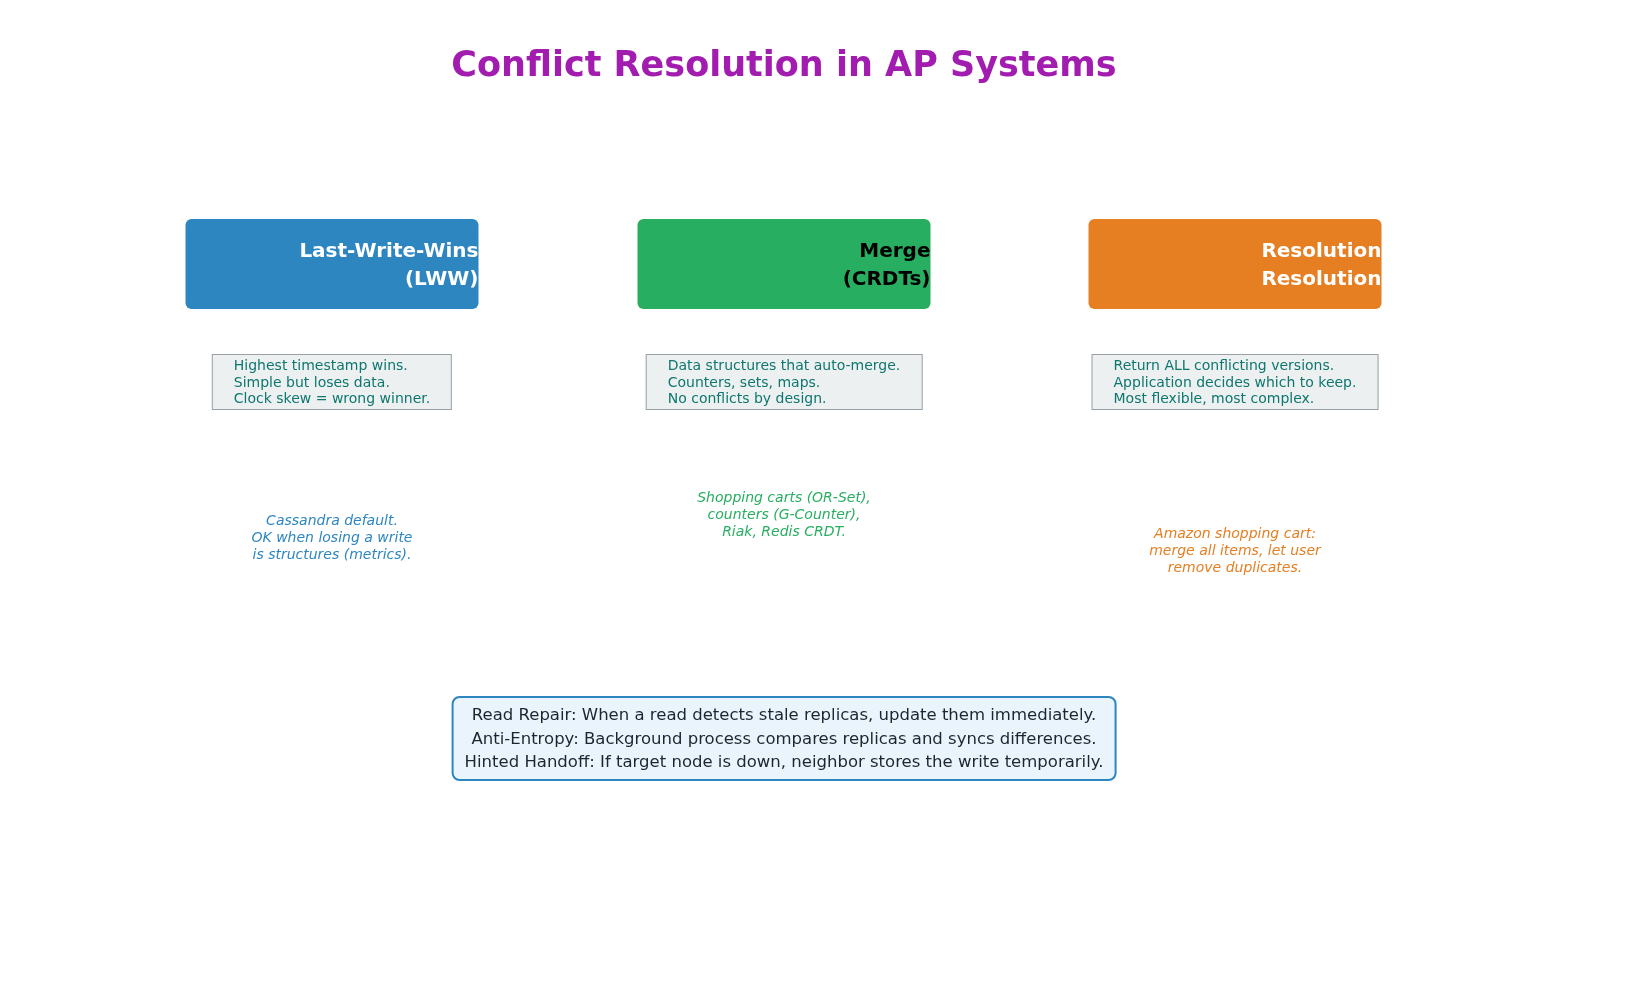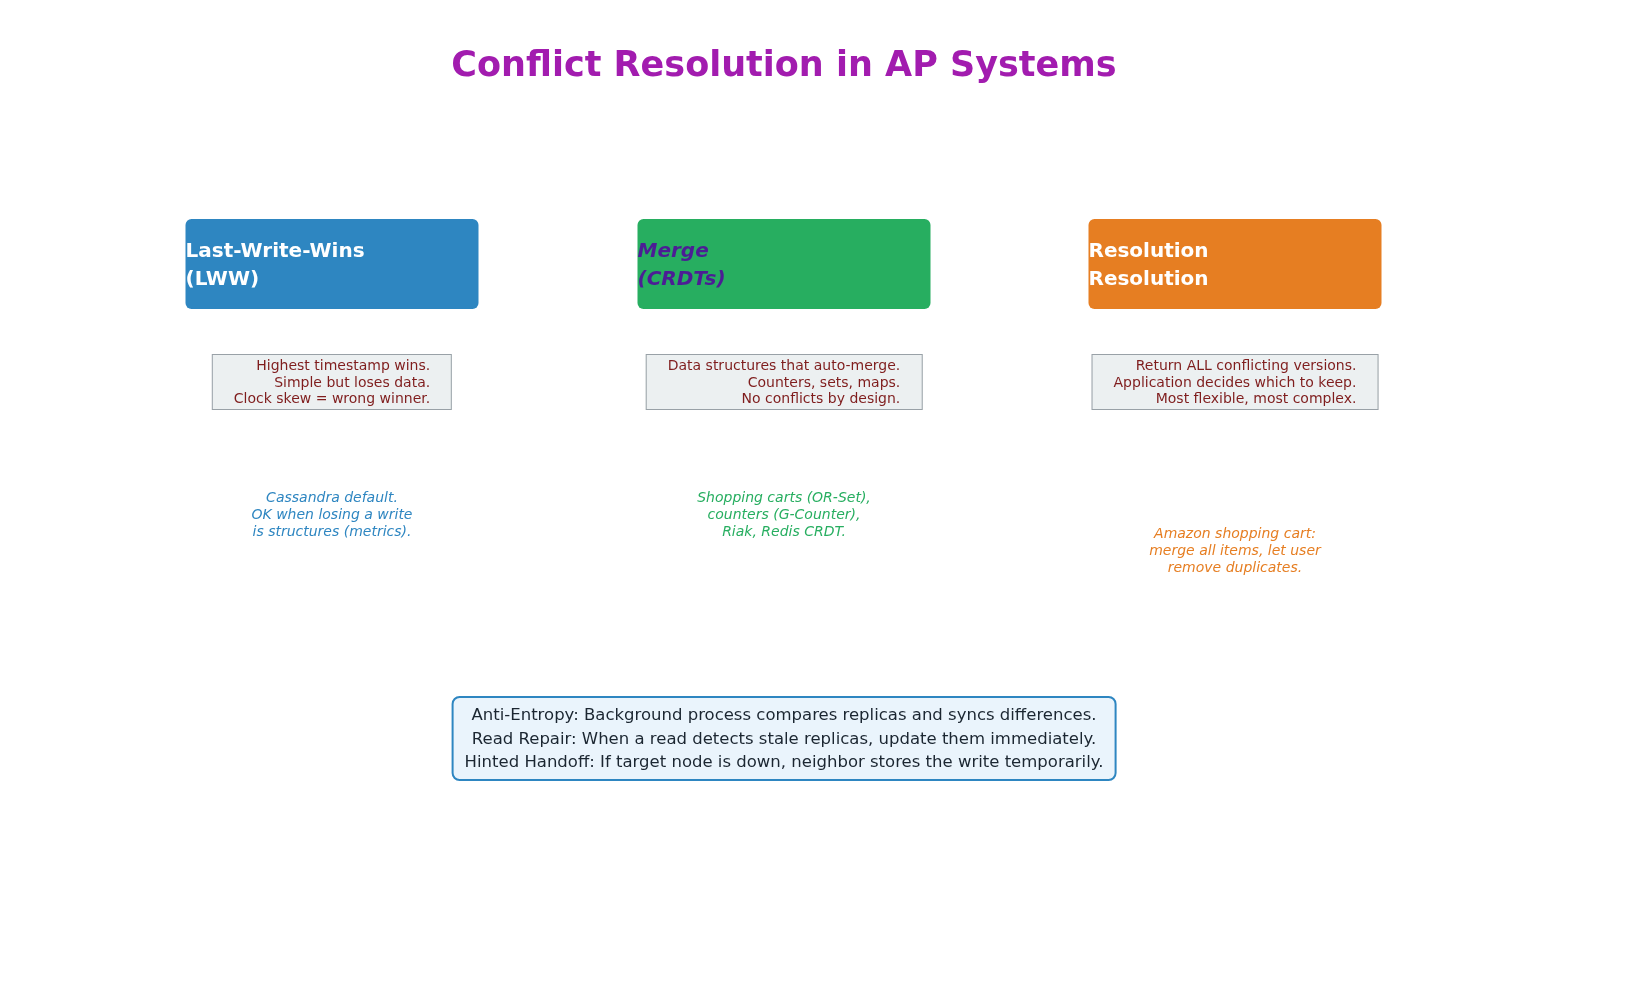--- a/index.html
+++ b/index.html
@@ -39,39 +39,39 @@
   .header-box {
     position: absolute;
     top: 219px;
     left: 50%;
     transform: translateX(-50%);
     width: 293px;
     height: 90px;
     border-radius: 6px;
     display: flex;
     flex-direction: column;
-    align-items: flex-start;
+    align-items: flex-end;
     justify-content: center;
     font-size: 20px;
     font-weight: bold;
     line-height: 28px;
     text-align: center;
   }
   .desc-box {
     position: absolute;
     top: 354px;
     left: 50%;
     transform: translateX(-50%);
     background: #ecf0f1;
     border: 1px solid #99a1a7;
     padding: 2px 21px;
     font-size: 14px;
     line-height: 16.5px;
-    color: #7f1d1d;
-    text-align: right;
+    color: #0f766e;
+    text-align: left;
     white-space: nowrap;
   }
   .example-text {
     position: absolute;
     top: 489px;
     left: 0;
     width: 100%;
     font-size: 14px;
     font-style: italic;
     line-height: 17px;
@@ -104,29 +104,29 @@
   <div class="column col-1">
     <div class="header-box" style="background: rgb(46, 134, 193); color: rgb(255, 255, 255);">
       <div>Last-Write-Wins</div>
       <div>(LWW)</div>
     </div>
     <div class="desc-box">
       <div>Highest timestamp wins.</div>
       <div>Simple but loses data.</div>
       <div>Clock skew = wrong winner.</div>
     </div>
-    <div class="example-text" style="color: rgb(46, 134, 193);">
+    <div class="example-text" style="color: rgb(46, 134, 193); margin-top: 23px;">
       <div>Cassandra default.</div>
       <div>OK when losing a write</div>
       <div>is structures (metrics).</div>
     </div>
   </div>
 
   <div class="column col-2">
-    <div class="header-box" style="background: rgb(39, 174, 96); color: #4c1d95; font-style: italic;">
+    <div class="header-box" style="background: rgb(39, 174, 96); color: #000000;">
       <div>Merge</div>
       <div>(CRDTs)</div>
     </div>
     <div class="desc-box">
       <div>Data structures that auto-merge.</div>
       <div>Counters, sets, maps.</div>
       <div>No conflicts by design.</div>
     </div>
     <div class="example-text" style="color: rgb(39, 174, 96);">
       <div>Shopping carts (OR-Set),</div>
@@ -146,18 +146,18 @@
       <div>Most flexible, most complex.</div>
     </div>
     <div class="example-text" style="color: rgb(230, 126, 34); margin-top: 36px;">
       <div>Amazon shopping cart:</div>
       <div>merge all items, let user</div>
       <div>remove duplicates.</div>
     </div>
   </div>
 
   <div class="footer-box">
+    <div>Read Repair: When a read detects stale replicas, update them immediately.</div>
     <div>Anti-Entropy: Background process compares replicas and syncs differences.</div>
-    <div>Read Repair: When a read detects stale replicas, update them immediately.</div>
     <div>Hinted Handoff: If target node is down, neighbor stores the write temporarily.</div>
   </div>
 
 </div>
 
 </body></html>

